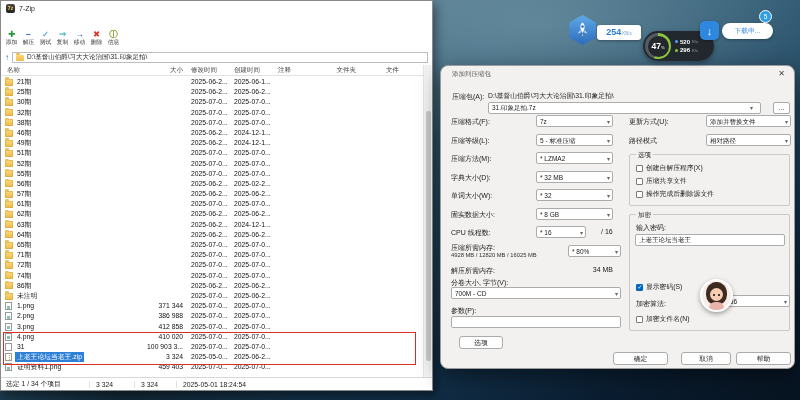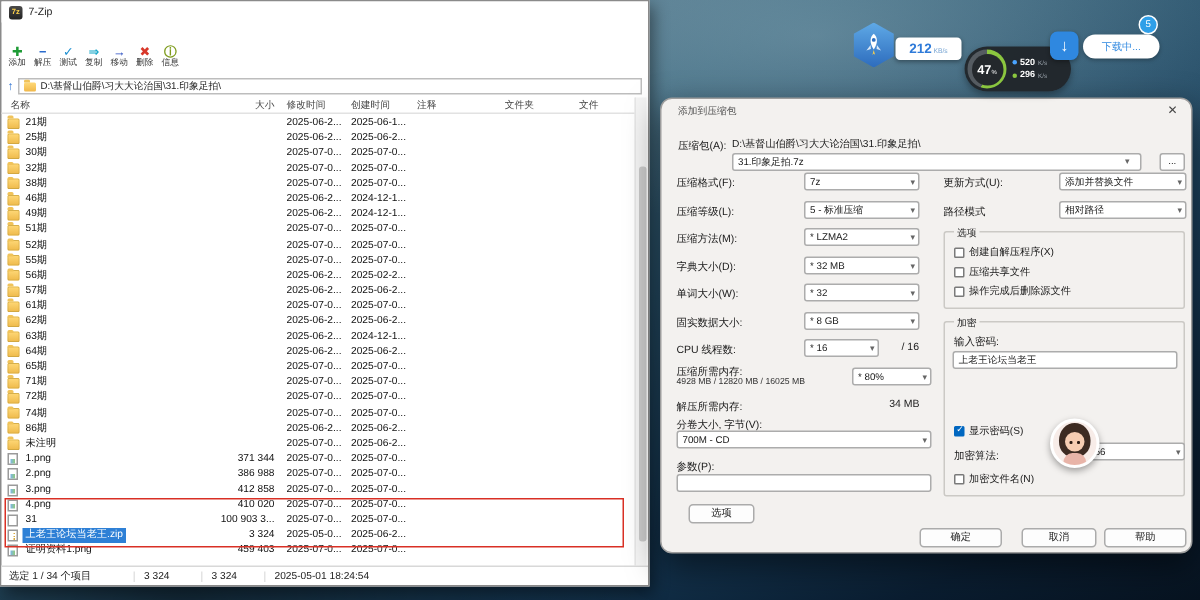--- a/index.html
+++ b/index.html
@@ -192,21 +192,21 @@
 <div class="hex">
   <svg width="13" height="16" viewBox="0 0 13 16">
     <path d="M6.5 0.5 C9 2.5 9.6 6.5 6.5 11 C3.4 6.5 4 2.5 6.5 0.5 Z" fill="#ffffff"></path>
     <circle cx="6.5" cy="4.6" r="1.3" fill="#2e6fc0"></circle>
     <path d="M4.4 8 L1.6 11.6 L4.6 10.6 Z" fill="#dce9f7"></path>
     <path d="M8.6 8 L11.4 11.6 L8.4 10.6 Z" fill="#dce9f7"></path>
     <path d="M6.5 11.4 L5.6 14.6 L6.5 13.6 L7.4 14.6 Z" fill="#ffd24a"></path>
   </svg>
 </div>
 <div class="speed-pill">
-  <span class="speed-num">212</span>
+  <span class="speed-num">254</span>
   <span class="speed-unit">KB/s</span>
 </div>
 
 <div class="monitor">
   <div class="gauge">
     <div class="pct">
         <span>47</span>
         <small>%</small>
       </div>
   </div>

